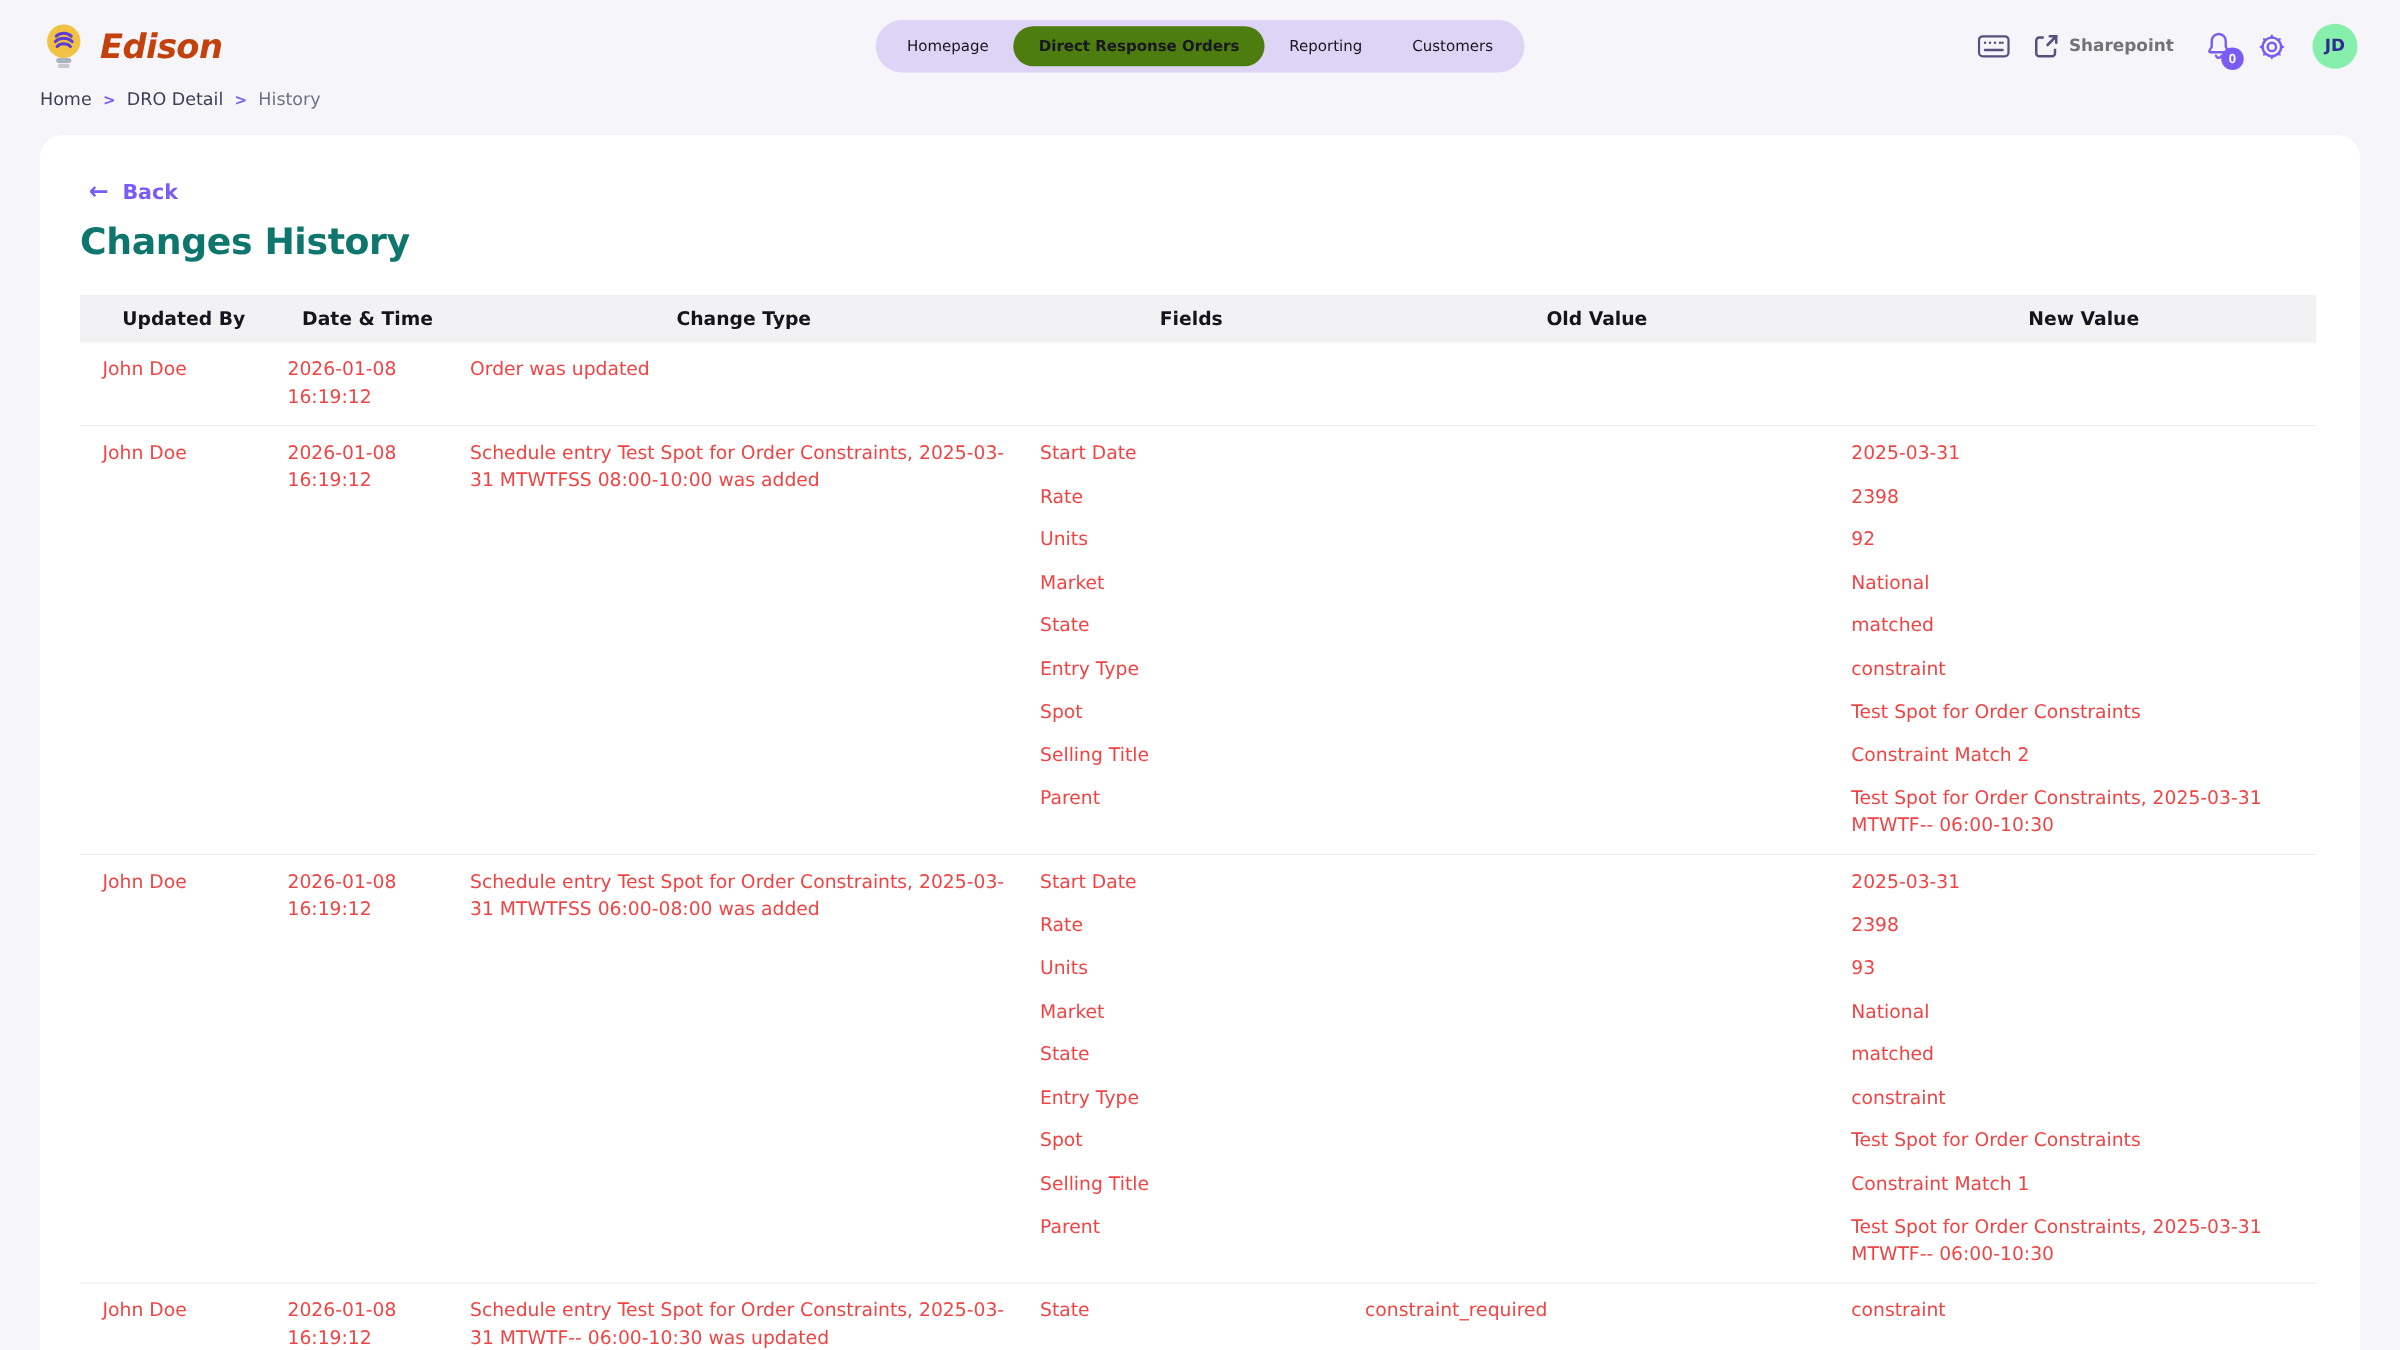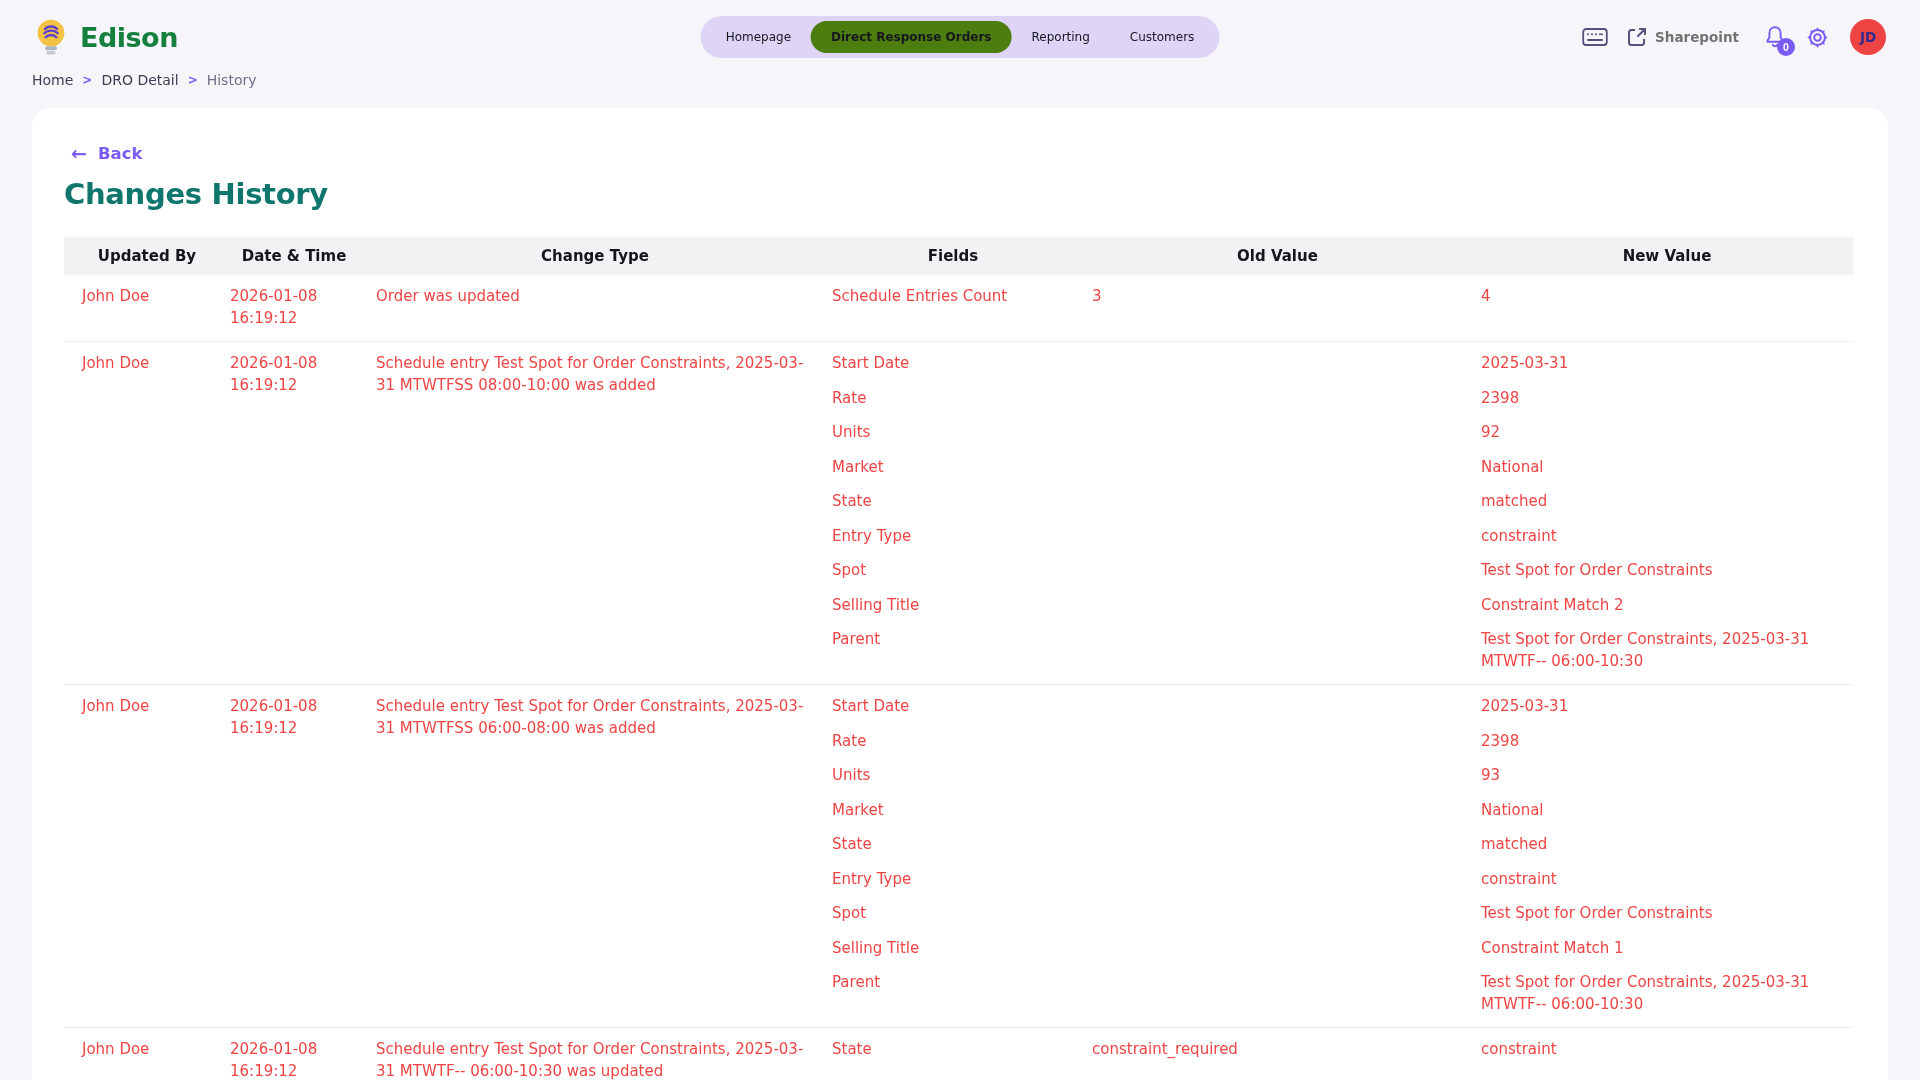--- a/index.html
+++ b/index.html
@@ -6,21 +6,21 @@
   html,body { width:1920px; height:1080px; overflow:hidden; }
   body {
     font-family:"DejaVu Sans","Liberation Sans",sans-serif;
     background:#f6f6fa;
     color:#1c1c26;
   }
 
   
   .topbar { position:relative; height:74px; display:flex; align-items:center; padding:0 34px 0 32px; }
   .logo { display:flex; align-items:center; gap:10px; cursor:pointer; }
-  .logo-text { font-size:27px; font-weight:700; color:#15803d; letter-spacing:-0.5px; }
+  .logo-text { font-size:27px; font-weight:700; color:#c2410c; letter-spacing:-0.5px;font-style:italic; }
 
   .pills {
     position:absolute; left:50%; transform:translateX(-50%);
     background:#ddd4f6; border-radius:999px; padding:5px; display:flex; align-items:center;
   }
   .pill {
     border:none; background:transparent; border-radius:999px;
     padding:9px 20px; font-size:12px; font-weight:500; color:#17171f;
     font-family:inherit; cursor:pointer; white-space:nowrap;
   }
@@ -30,21 +30,21 @@
   .iconbtn { border:none; background:none; cursor:pointer; display:flex; align-items:center; padding:0; }
   .share { display:flex; align-items:center; gap:7px; text-decoration:none; cursor:pointer; }
   .share span { font-size:13.5px; font-weight:700; color:#737373; }
   .bellwrap { position:relative; }
   .badge {
     position:absolute; right:-8px; bottom:-6px; width:18px; height:18px; border-radius:50%;
     background:#7a5cf5; color:#fff; font-size:10.5px; font-weight:700;
     display:flex; align-items:center; justify-content:center;
   }
   .avatar {
-    width:36px; height:36px; border-radius:50%; background:#ef4444;
+    width:36px; height:36px; border-radius:50%; background:#86efac;
     display:flex; align-items:center; justify-content:center;
     font-size:13.5px; font-weight:700; color:#312a8f; cursor:pointer;
   }
 
   
   .crumbs { display:flex; align-items:center; gap:9px; padding:0 0 0 32px; margin-top:-2px; font-size:14px; color:#3c3c55; }
   .crumb { cursor:pointer; }
   .crumb.current { color:#6f6f85; cursor:default; }
   .crumb-sep { color:#7a5cf5; font-size:12px; font-weight:700; }
 
@@ -172,27 +172,20 @@
         <div>New Value</div>
       </div>
     <div id="tbody">
         <div class="trow">
           <div class="cell">John Doe</div>
           <div class="cell">
             <div>2026-01-08</div>
             <div>16:19:12</div>
           </div>
           <div class="cell">Order was updated</div>
-          <div class="cell c-changes">
-            <div class="subrow">
-              <div class="field-name">Schedule Entries Count</div>
-              <div class="old-val">3</div>
-              <div class="new-val">4</div>
-            </div>
-          </div>
         </div>
         <div class="trow">
           <div class="cell">John Doe</div>
           <div class="cell">
             <div>2026-01-08</div>
             <div>16:19:12</div>
           </div>
           <div class="cell">Schedule entry Test Spot for Order Constraints, 2025-03-31 MTWTFSS 08:00-10:00 was added</div>
           <div class="cell c-changes">
             <div class="subrow">

